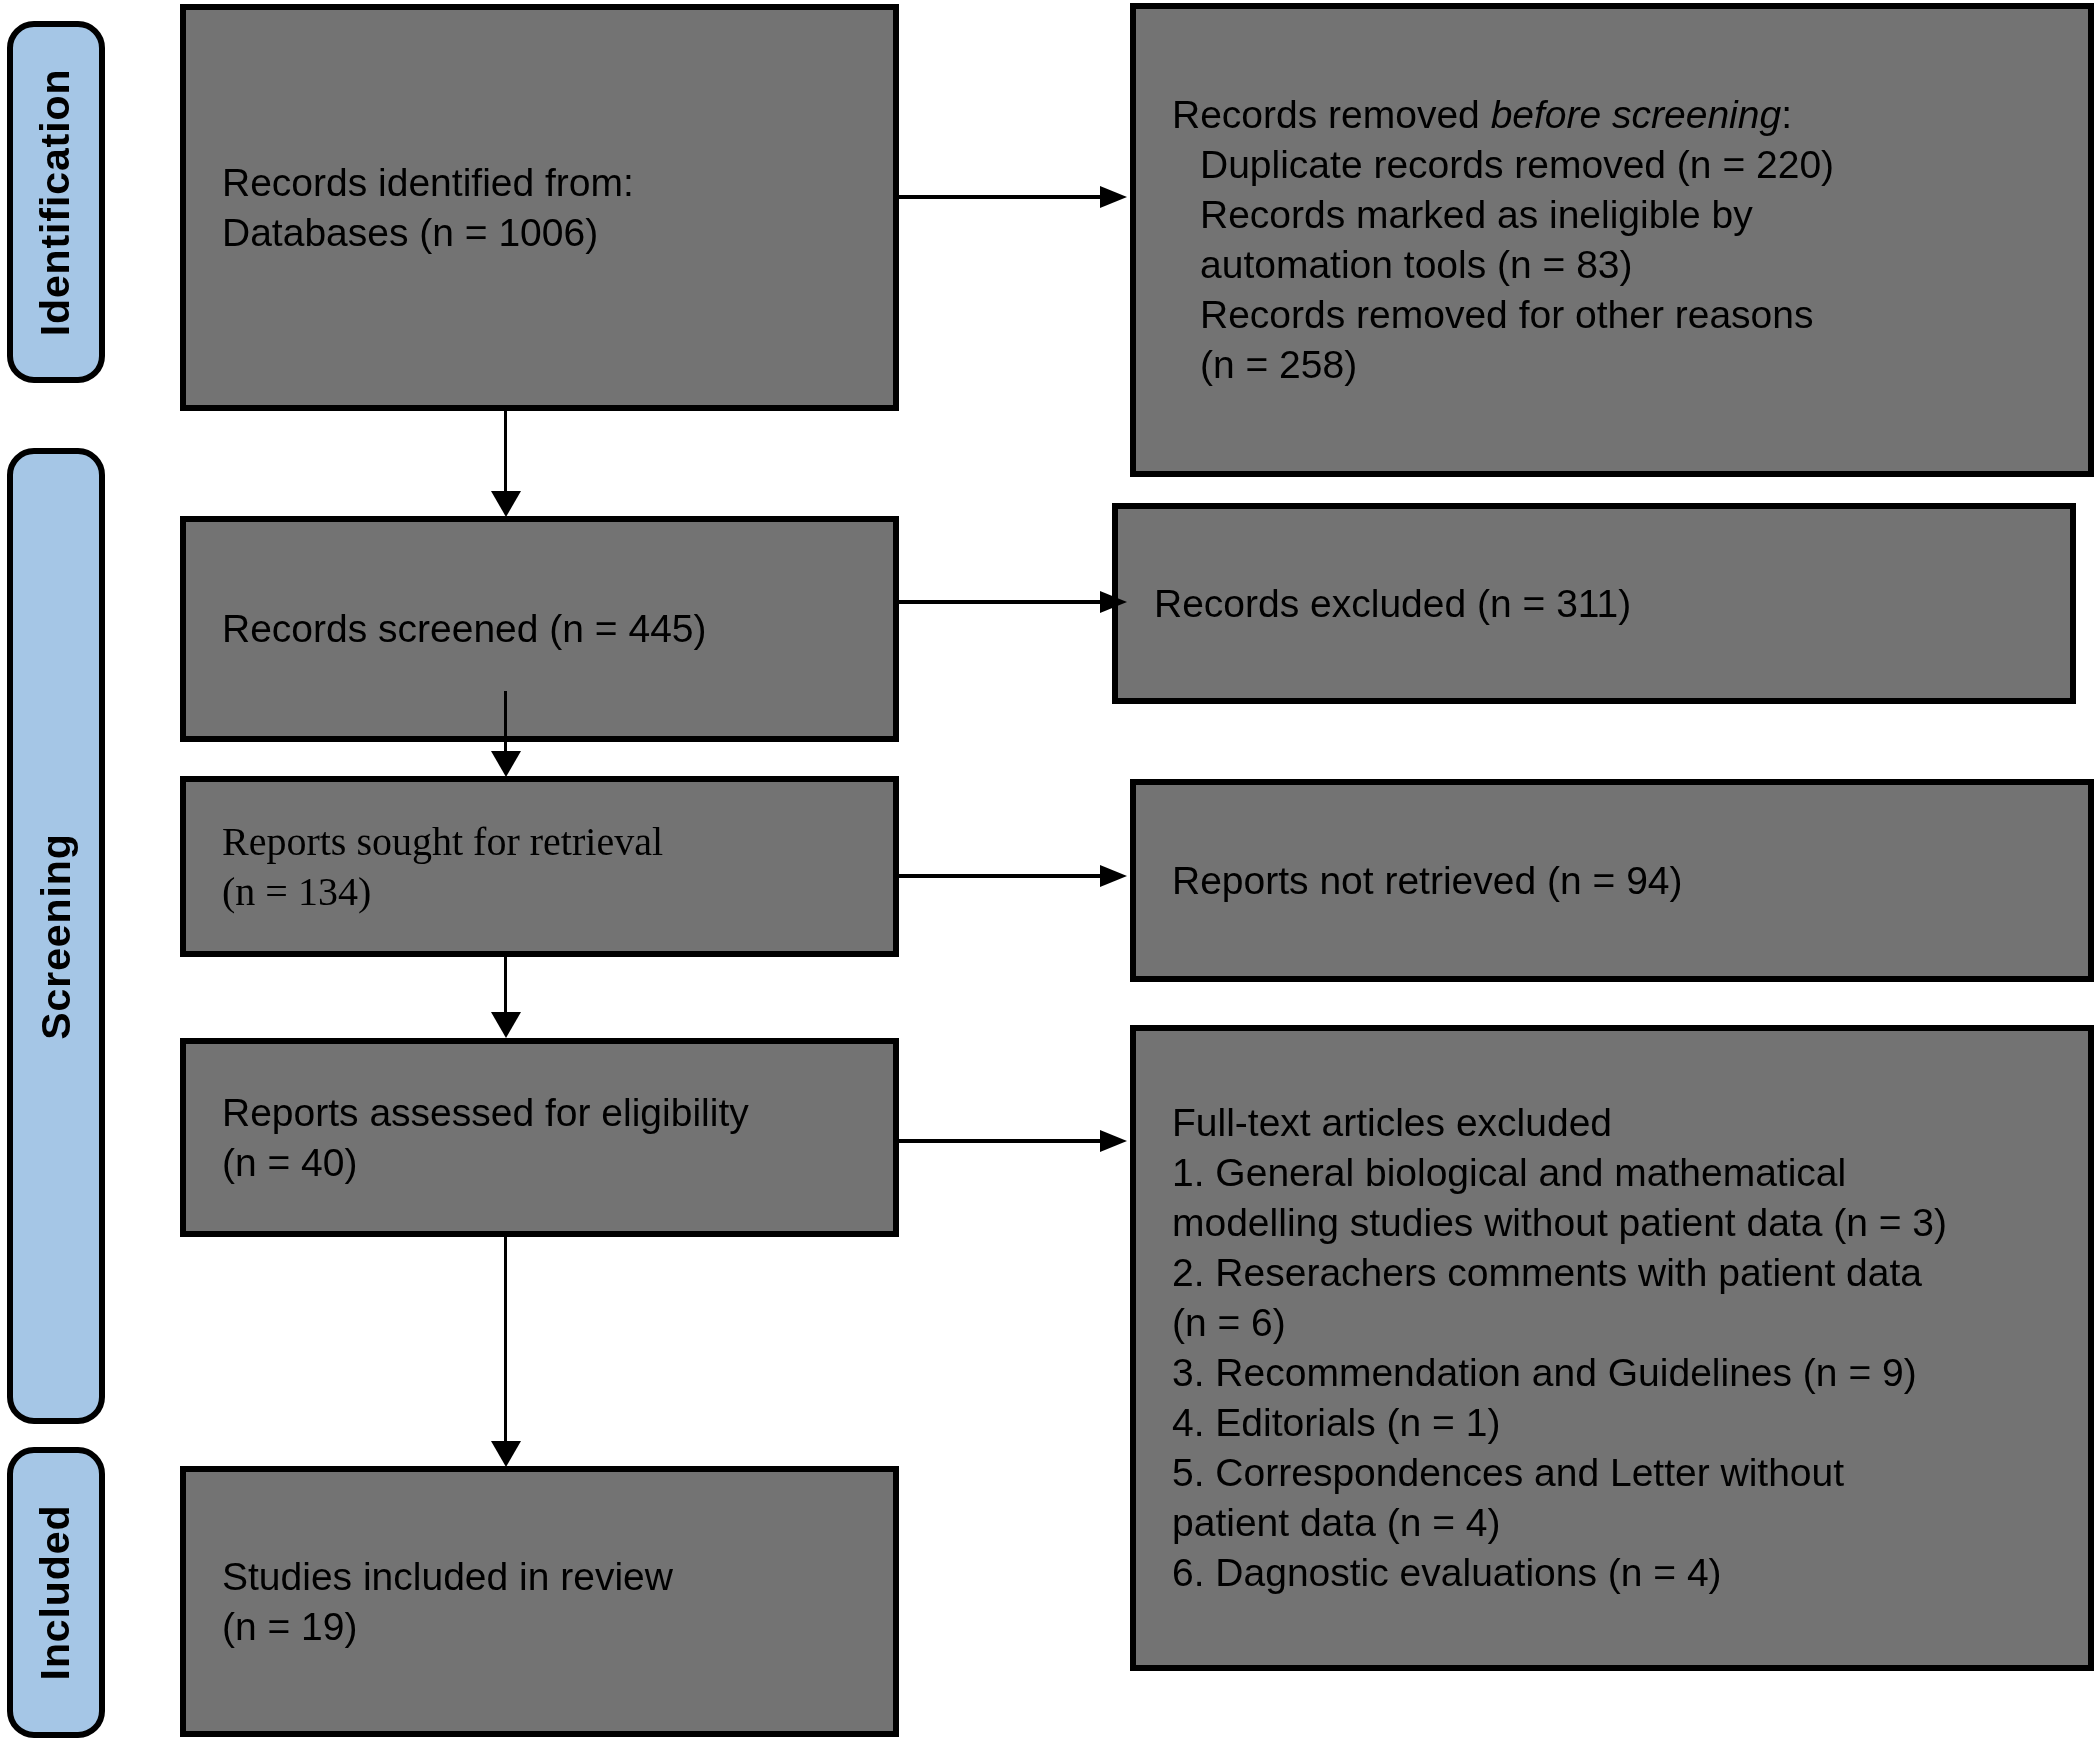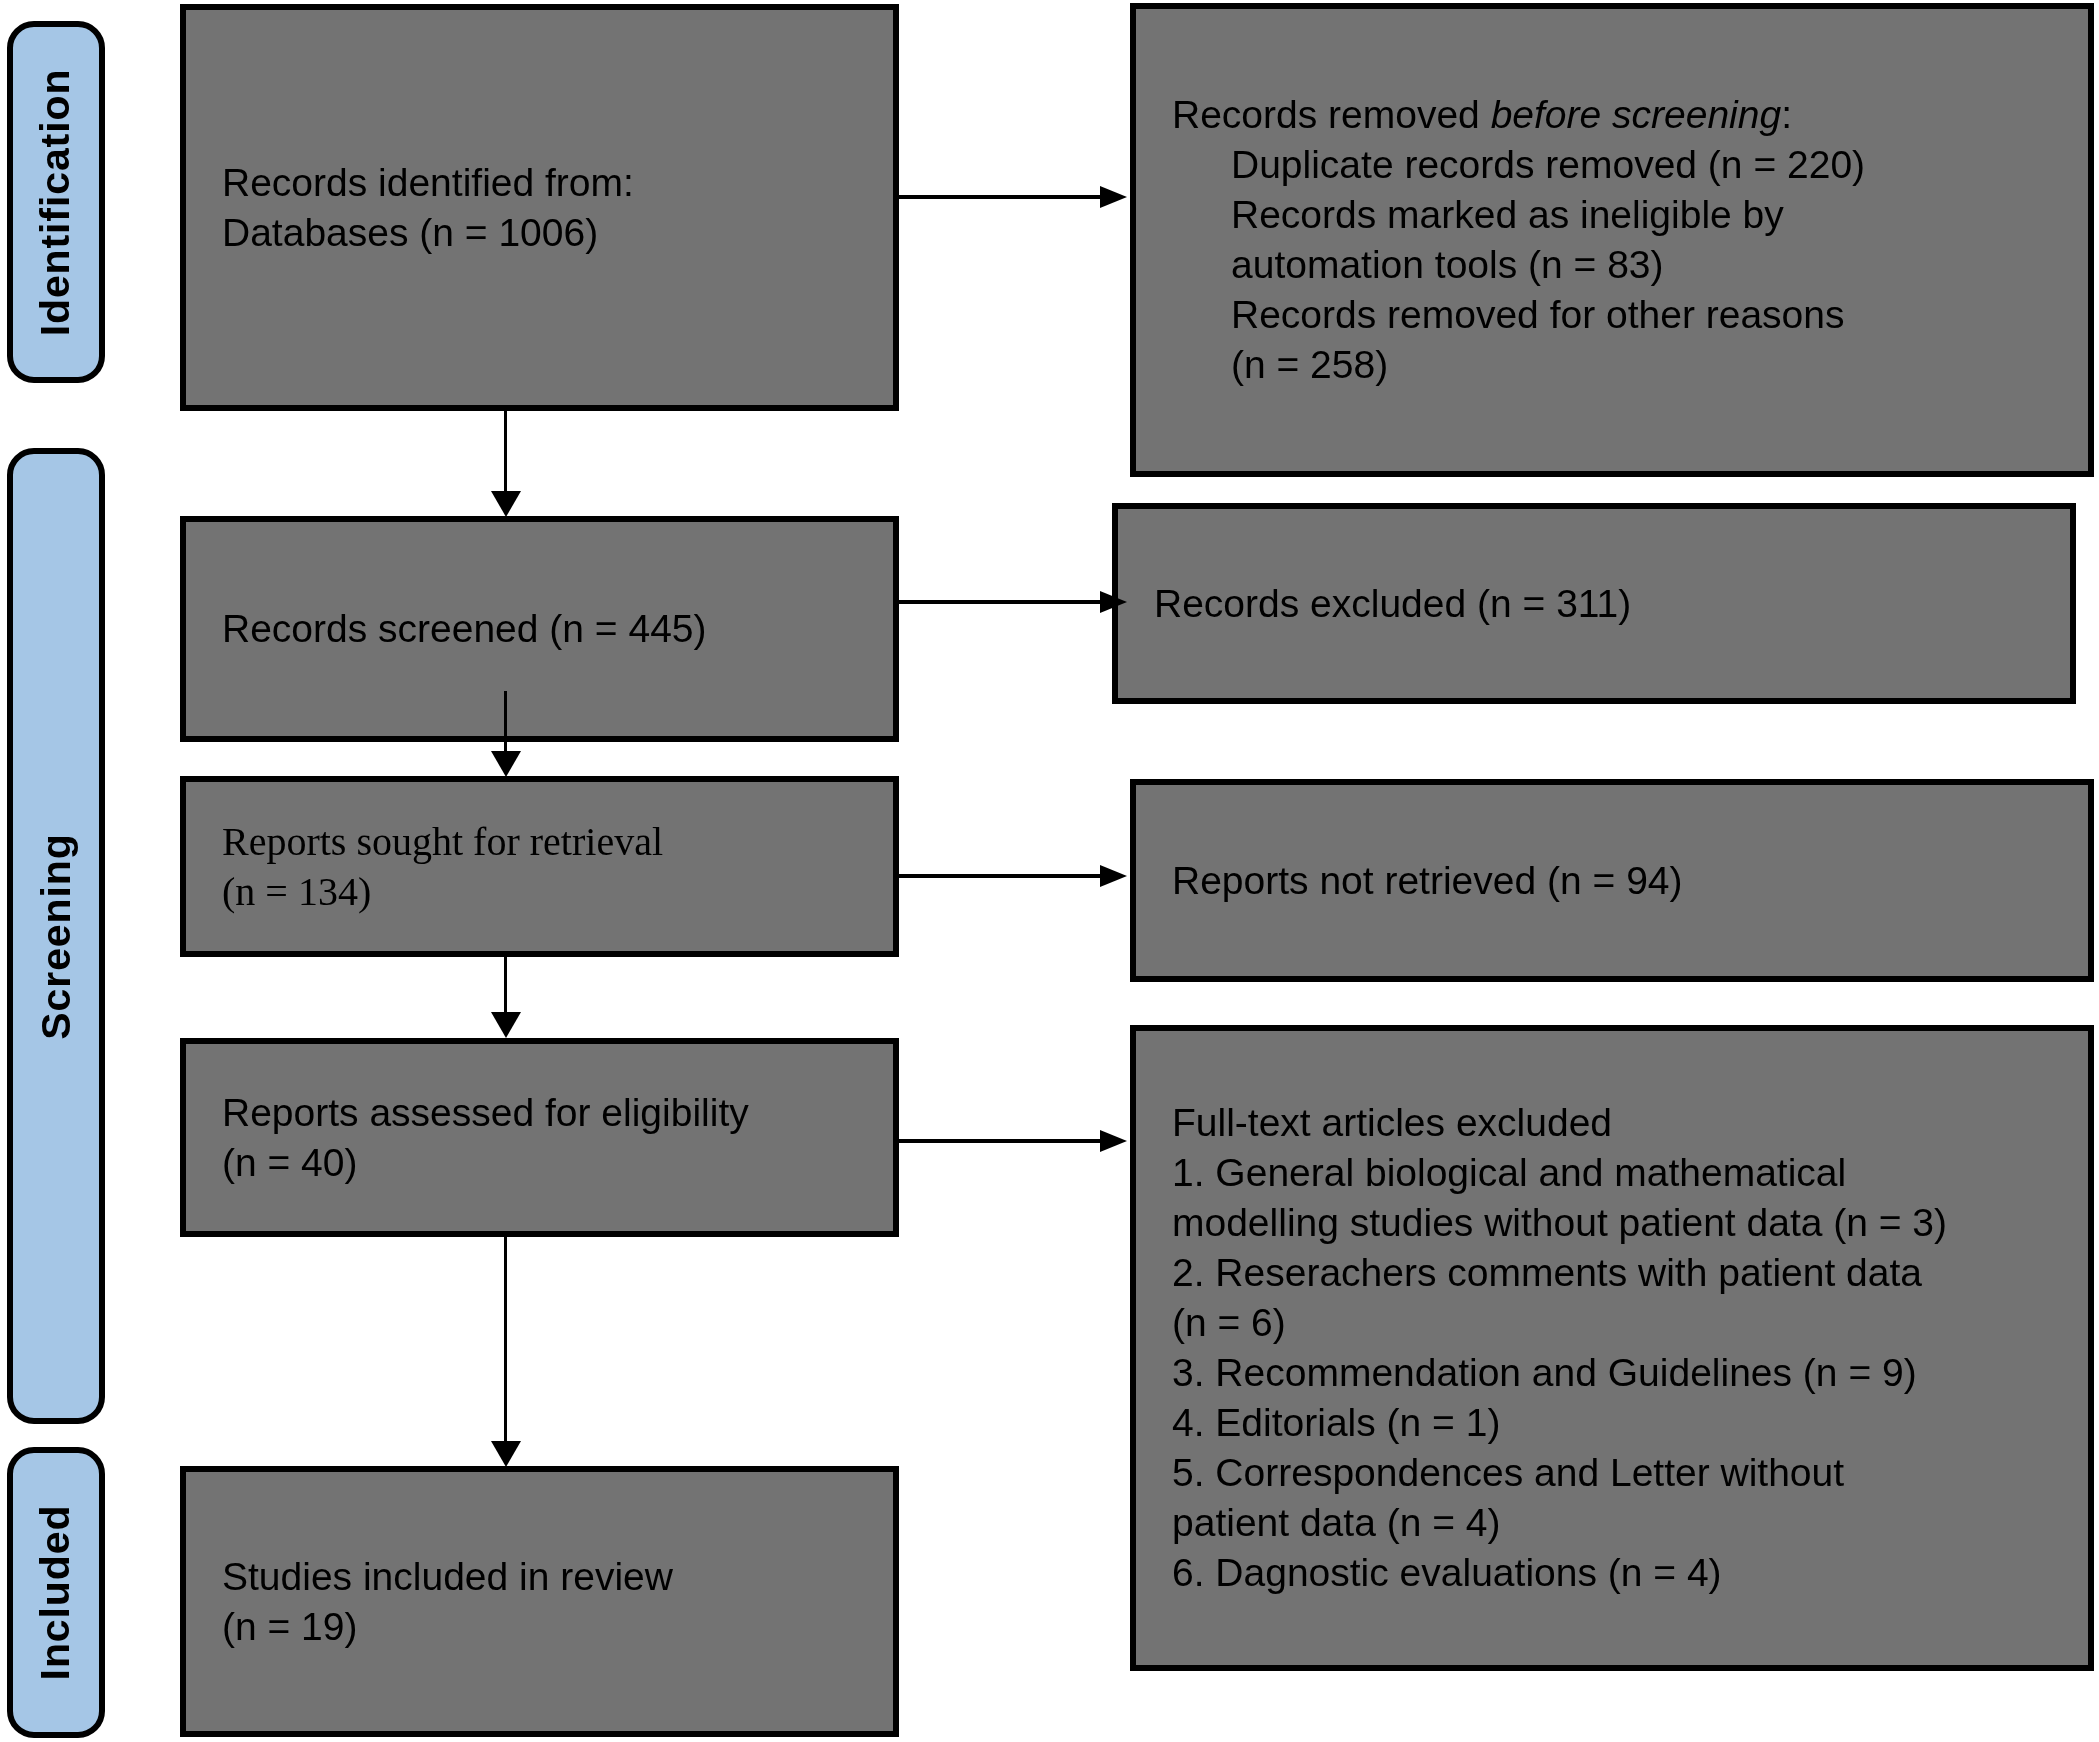--- a/index.html
+++ b/index.html
@@ -39,21 +39,21 @@
     box-sizing: border-box;
     display: flex;
     flex-direction: column;
     justify-content: center;
     font-size: 39px;
     line-height: 50px;
     white-space: pre-line;
     padding: 0 20.5px 0 36px;
   }
   .box.serif { font-family: "Liberation Serif", serif; font-size: 40px; justify-content: center; }
-  .box .indent { margin-left: 59px; }
+  .box .indent { margin-left: 28px; }
   .em { font-style: italic; }
   
   .varrow { position: absolute; width: 31px; }
   .varrow .shaft { margin: 0 auto; width: 3.4px; background: #000; }
   .varrow .head {
     width: 0; height: 0; margin: 0 auto;
     border-left: 15.4px solid transparent;
     border-right: 15.4px solid transparent;
     border-top: 26px solid #000;
   }

